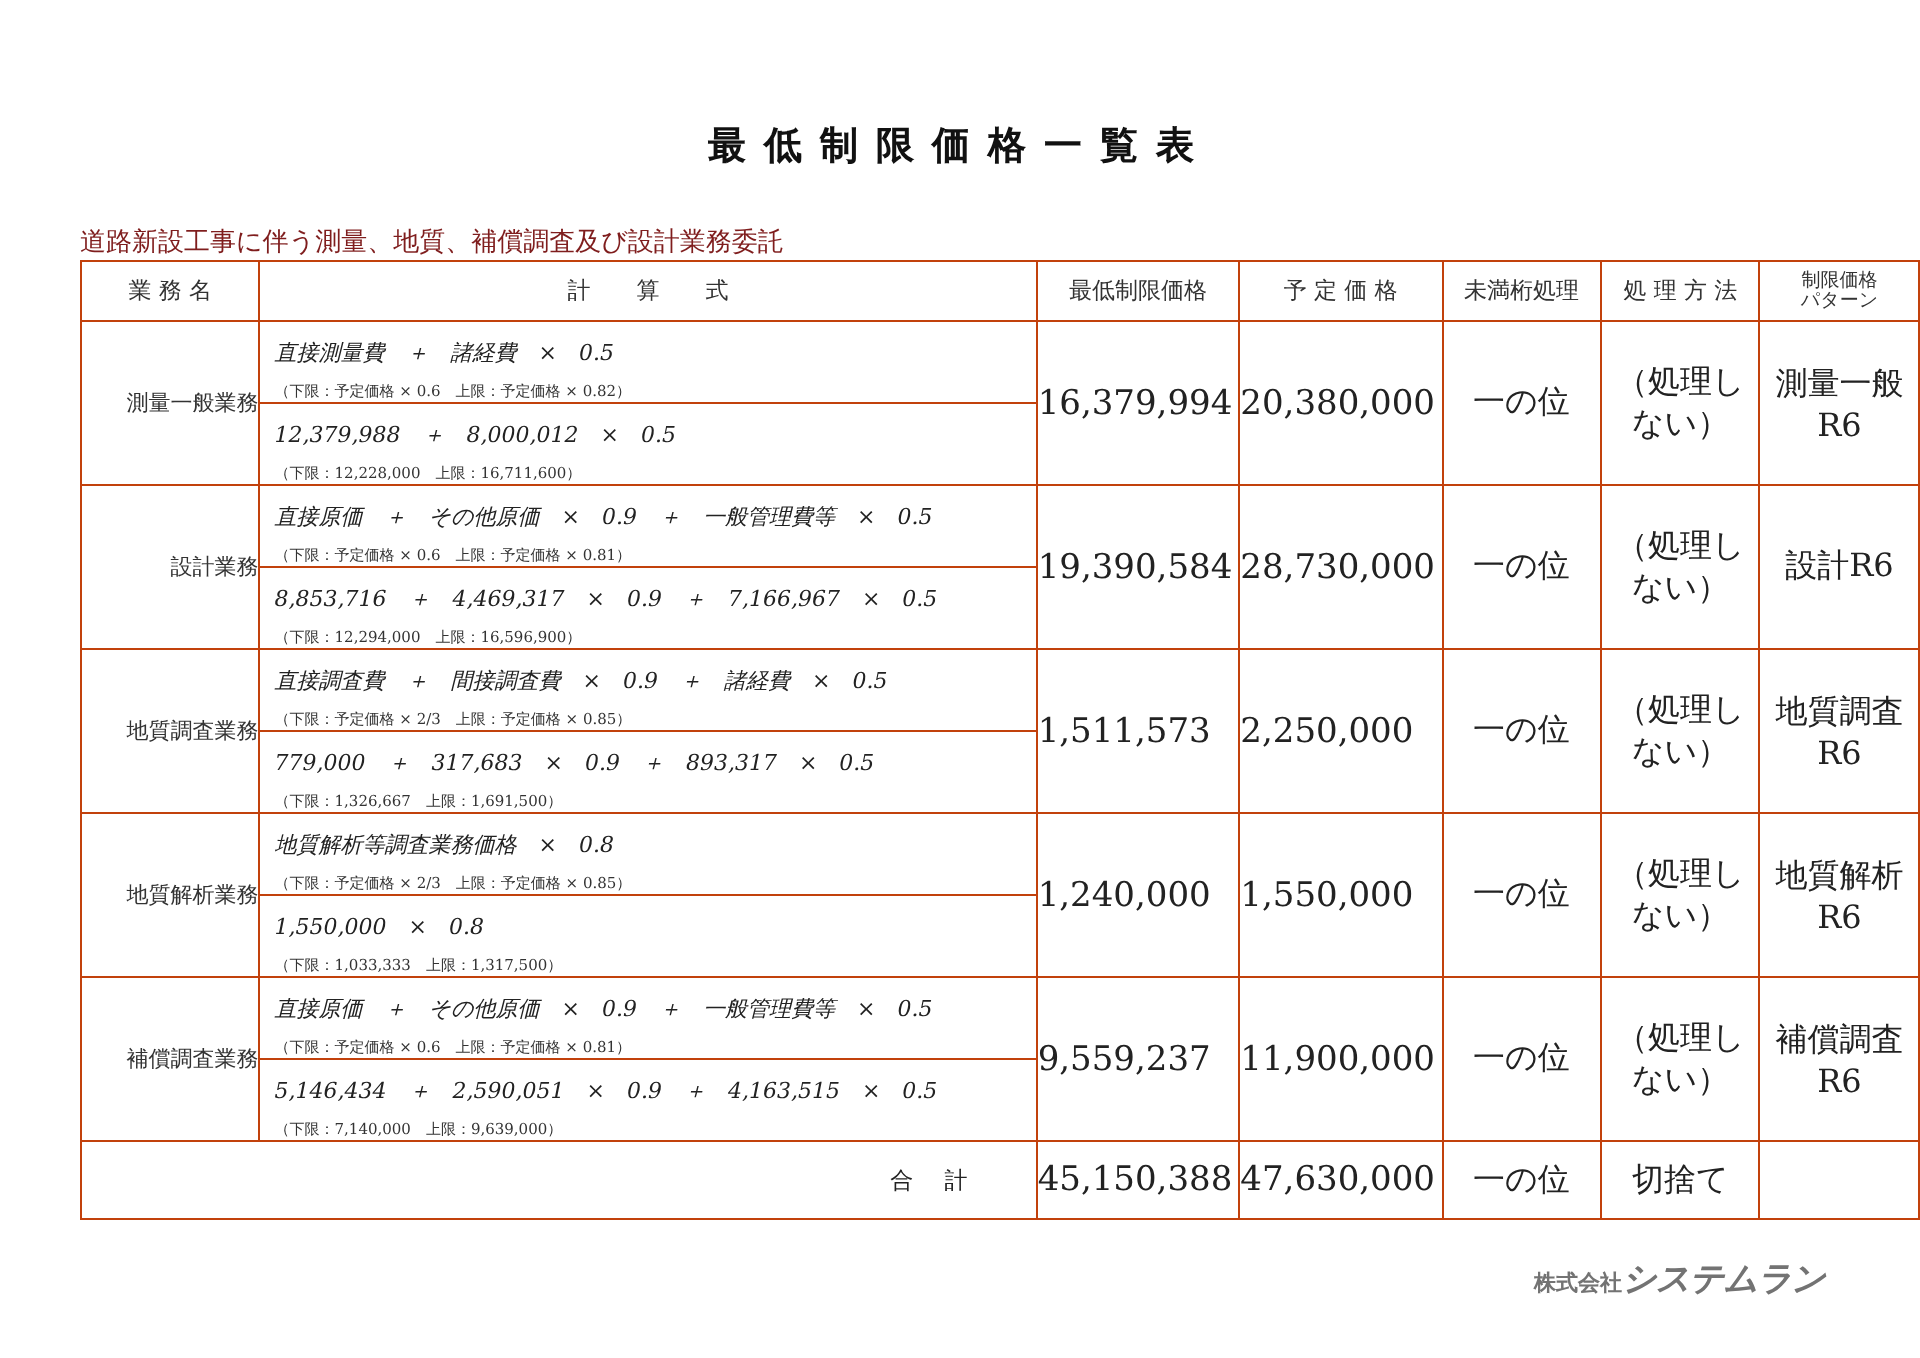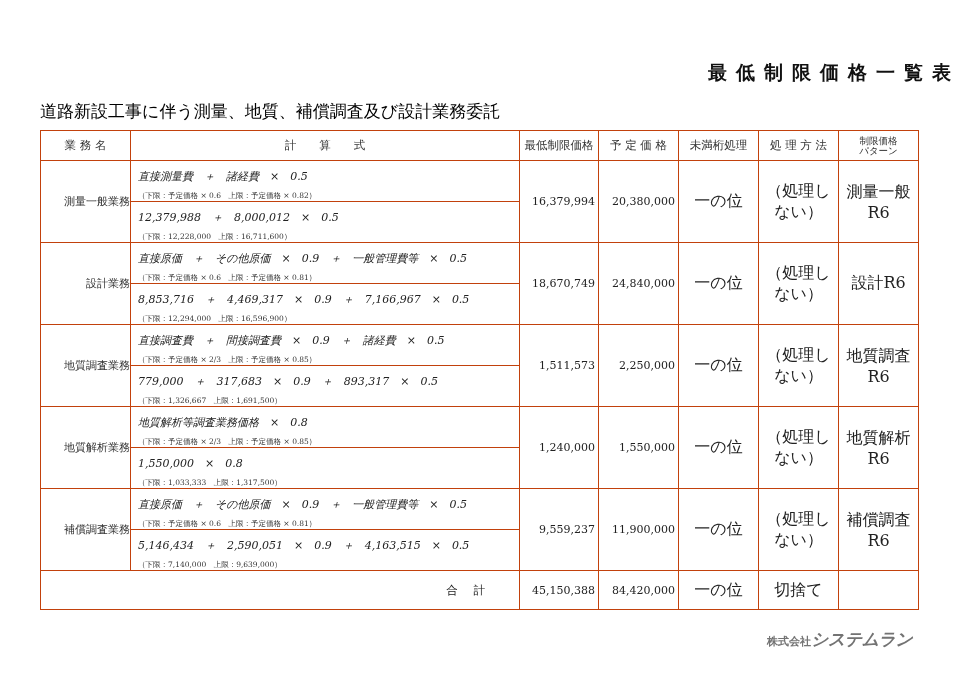--- a/index.html
+++ b/index.html
@@ -1,31 +1,31 @@
 <!DOCTYPE html>
 <html><head>
 <meta charset="utf-8">
 <style>
   html, body { margin:0; padding:0; background:#ffffff; }
   body { width:960px; height:679px; position:relative; overflow:hidden;
          font-family:"DejaVu Serif","Liberation Serif",serif; color:#222; }
-  .title { position:absolute; left:0; top:60px; width:960px; text-align:right;
+  .title { position:absolute; left:0; top:60px; width:960px; text-align:center;
            font-family:"DejaVu Sans","Liberation Sans",sans-serif; font-weight:bold;
            font-size:19px; letter-spacing:9px; color:#111; }
-  .subtitle { position:absolute; left:40px; top:100px; font-size:17px; color:#000000; }
+  .subtitle { position:absolute; left:40px; top:112px; font-size:13px; color:#7f1d1d; }
   table.main { position:absolute; left:40px; top:130px; border-collapse:collapse;
                border:1.5px solid #333; table-layout:fixed; }
   table.main td, table.main th { border:1px solid #c2410c; padding:0; font-weight:normal; }
   th { height:29px; font-size:11.5px; color:#333; text-align:center; vertical-align:middle; }
   th.pattern { font-size:9.5px; line-height:10px;margin-left:15px; }
   td.name { text-align:right; font-size:11px; color:#333; }
   td.formula { vertical-align:top; text-align:left; padding-left:7px !important; height:39px; }
   .fline { font-size:11px; margin-top:8px; white-space:nowrap; color:#222;font-style:italic; }
   .limits { font-size:7.5px; margin-top:7px; white-space:nowrap; color:#333; }
-  td.num { text-align:right; padding-right:3px !important; font-size:11px; color:#222; }
+  td.num { padding-right:3px !important; font-size:17px; color:#222; }
   td.ctr { text-align:center; font-size:16px; color:#222; }
   tr.total td { height:38px; }
   td.total-label { text-align:right; padding-right:28px !important; font-size:11.5px; letter-spacing:6px; }
   .logo { position:absolute; left:767px; top:628px; white-space:nowrap; color:#737373;
           font-family:"DejaVu Sans","Liberation Sans",sans-serif; font-weight:bold; }
   .logo .pre { font-size:11px; }
   .logo .name { font-size:17px; font-style:italic; letter-spacing:-0.5px; }
 </style>
 </head>
 <body>
@@ -77,22 +77,22 @@
         <div class="limits">（下限：12,228,000　上限：16,711,600）</div>
       </td>
     </tr>
 
     <tr>
       <td class="name" rowspan="2">設計業務</td>
       <td class="formula">
         <div class="fline">直接原価　＋　その他原価　×　0.9　＋　一般管理費等　×　0.5</div>
         <div class="limits">（下限：予定価格 × 0.6　上限：予定価格 × 0.81）</div>
       </td>
-      <td class="num" rowspan="2">18,670,749</td>
-      <td class="num" rowspan="2">24,840,000</td>
+      <td class="num" rowspan="2">19,390,584</td>
+      <td class="num" rowspan="2">28,730,000</td>
       <td class="ctr" rowspan="2">一の位</td>
       <td class="ctr" rowspan="2">（処理しない）</td>
       <td class="ctr" rowspan="2">設計R6</td>
     </tr>
     <tr>
       <td class="formula">
         <div class="fline">8,853,716　＋　4,469,317　×　0.9　＋　7,166,967　×　0.5</div>
         <div class="limits">（下限：12,294,000　上限：16,596,900）</div>
       </td>
     </tr>
@@ -150,21 +150,21 @@
     <tr>
       <td class="formula">
         <div class="fline">5,146,434　＋　2,590,051　×　0.9　＋　4,163,515　×　0.5</div>
         <div class="limits">（下限：7,140,000　上限：9,639,000）</div>
       </td>
     </tr>
 
     <tr class="total">
       <td colspan="2" class="total-label">合 計</td>
       <td class="num">45,150,388</td>
-      <td class="num">84,420,000</td>
+      <td class="num">47,630,000</td>
       <td class="ctr">一の位</td>
       <td class="ctr">切捨て</td>
       <td class="ctr"></td>
     </tr>
   </tbody>
 </table>
 
 <div class="logo">
   <span class="pre">株式会社</span><span class="name">システムラン</span>
 </div>

